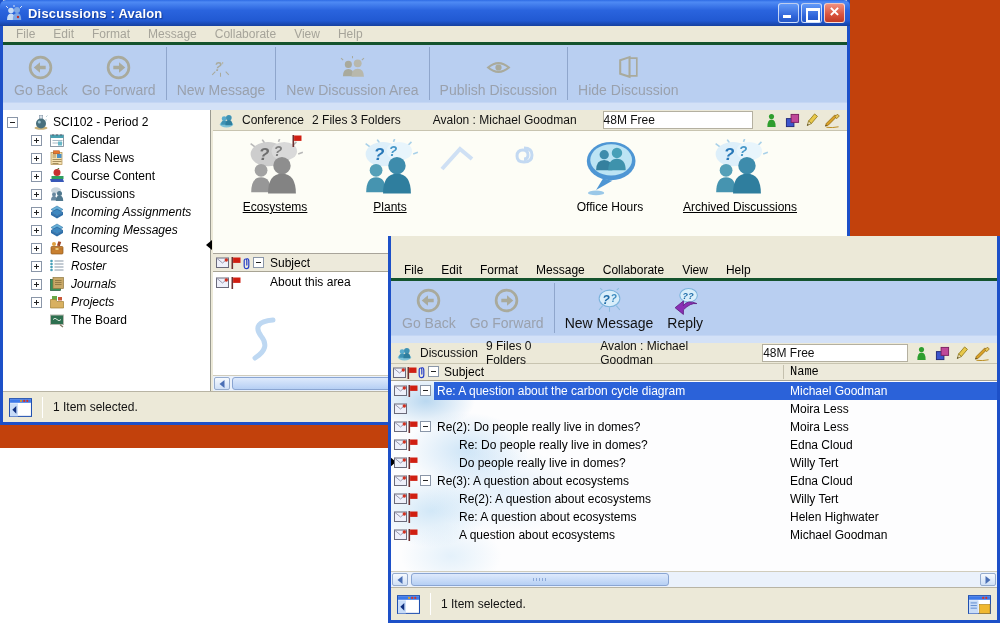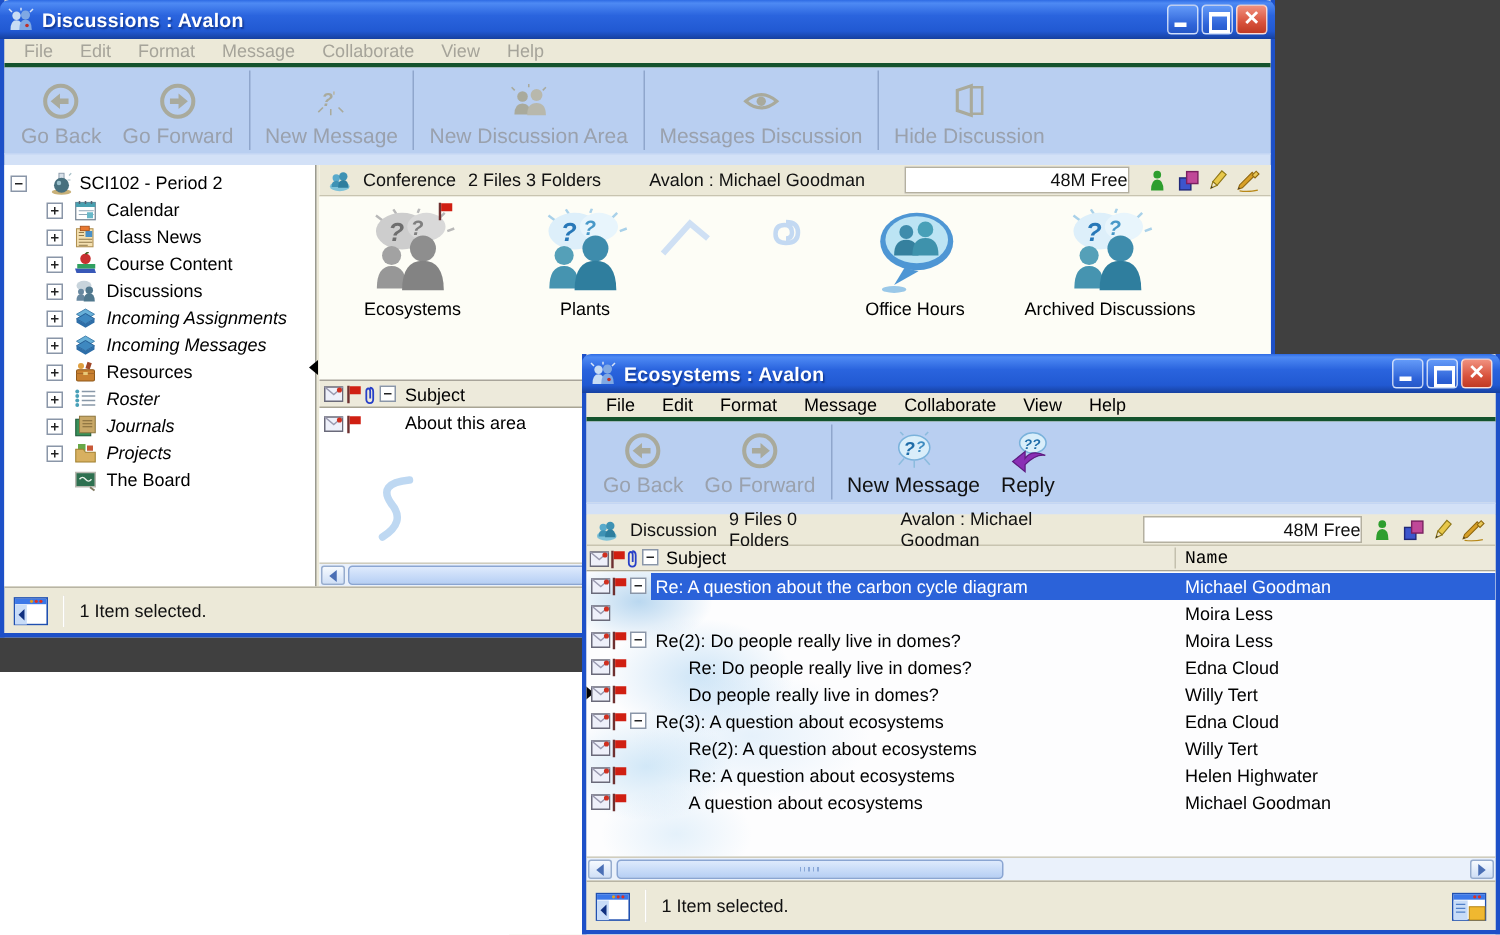--- a/index.html
+++ b/index.html
@@ -1,18 +1,18 @@
 <!DOCTYPE html>
 <html><head>
 <meta charset="utf-8">
 <style>
   * { margin:0; padding:0; box-sizing:border-box; }
   html,body { width:1000px; height:623px; background:#FFFFFF; overflow:hidden;
     font-family:"Liberation Sans", sans-serif; }
-  .stage { position:relative; width:1000px; height:448px; background:#404040; }
+  .stage { position:relative; width:1000px; height:448px; background:#c2410c; }
 
   
   .win { position:absolute; border-left:3px solid #1D50C8; border-right:3px solid #1D50C8;
          border-bottom:3px solid #1D50C8; background:#ECE9D8; }
   .titlebar { position:absolute; left:-3px; right:-3px; top:0; height:26px;
     border-radius:6px 6px 0 0;
     background:linear-gradient(180deg,#2E6BE4 0%,#4E8AF4 8%,#2A64DE 40%,#2159D2 80%,#16409F 100%);
     display:flex; align-items:center; padding:0 5px; }
   .tb-title { color:#fff; font-weight:bold; font-size:13px; margin-left:5px;
     text-shadow:1px 1px 1px #123A96; letter-spacing:.2px; font-style:normal; }
@@ -38,21 +38,21 @@
   .tbtn { display:flex; flex-direction:column; align-items:center; justify-content:flex-end;
     padding:3px 7px 4px; gap:1px; }
   .tbtn .ticon { width:27px; height:27px; }
   .tbtn .tlabel { font-size:14px; white-space:nowrap; }
   .tlabel.dis { color:#9AA1AD; }
   .tlabel.en { color:#111; }
   .tsep { width:1px; background:#8FA6CC; margin:2px 3px; }
 
   .infobar { background:#ECE9D8; border-bottom:1px solid #C8C4B0; display:flex; align-items:center;
     font-size:12px; color:#111; padding:0 6px; gap:8px; }
-  .free-box { background:#fff; border:1px solid #B4B0A0; font-size:12px; text-align:right;
+  .free-box { background:#fff; border:1px solid #B4B0A0; font-size:12px; text-align:left;
     padding:1px 0; }
   .bar-icons { margin-left:auto; display:flex; align-items:center; gap:4px; }
   .micon { width:15px; height:15px; }
 
   .statusbar { background:#ECE9D8; border-top:1px solid #B8B4A4; display:flex; align-items:center;
     font-size:12px; color:#111; padding:0 6px; }
   .sdivider { width:1px; height:70%; background:#C0BCA8; border-right:1px solid #fff; margin:0 10px; }
   .sicon { width:23px; height:19px; }
 
   
@@ -88,21 +88,21 @@
     border-left:1px solid #9A9A90; }
   #right-pane { position:absolute; left:210px; top:0; right:0; bottom:0; background:#FDFDF6; }
   .treerow { position:absolute; height:18px; font-size:12px; color:#000; white-space:nowrap; }
   .treerow .ticon16 { position:absolute; width:16px; height:16px; top:0; }
   .it { font-style:italic; }
 
   #icon-area { position:absolute; left:0; top:21px; right:0; height:122px; background:#FDFDF6; overflow:hidden; }
   .deskitem { position:absolute; width:120px; text-align:center; }
   .deskitem .big { width:58px; height:58px; margin:0 auto; position:relative; }
   .desklabel { font-size:12px; color:#000; margin-top:2px; display:inline-block; }
-  .desklabel.u { }
+  .desklabel.u { text-decoration:underline; }
   .deskflag { position:absolute; top:-4px; right:2px; }
 
   #subject-pane { position:absolute; left:0; top:144px; right:0; bottom:16px; background:#fff; overflow:hidden; }
 
   
   #eco-win { left:388px; top:236px; width:612px; height:387px; }
   #eco-list { position:absolute; left:0; top:145px; right:0; bottom:49px; overflow:hidden;
     background:
       radial-gradient(70px 40px at 35px 20px, rgba(130,185,228,.55), transparent 70%),
       radial-gradient(90px 55px at 75px 70px, rgba(150,200,238,.45), transparent 70%),
@@ -203,21 +203,21 @@
         <span class="tlabel dis">New Discussion Area</span>
       </div>
       <div class="tsep"></div>
       <div class="tbtn">
         <span class="ticon">
             <svg width="27" height="27" viewBox="0 0 26 26">
               <path d="M3 13 q10 -8.5 20 0 q-10 8.5 -20 0 z" fill="none" stroke="#A9AA9C" stroke-width="2"></path>
               <circle cx="13" cy="13" r="3" fill="#A9AA9C"></circle>
             </svg>
           </span>
-        <span class="tlabel dis">Messages Discussion</span>
+        <span class="tlabel dis">Publish Discussion</span>
       </div>
       <div class="tsep"></div>
       <div class="tbtn">
         <span class="ticon">
             <svg width="27" height="27" viewBox="0 0 26 26">
               <path d="M14 3 l-9 3 v13 l9 3 z" fill="none" stroke="#A9AA9C" stroke-width="2"></path>
               <path d="M14 4 h7 v17 h-7" fill="none" stroke="#A9AA9C" stroke-width="1.6"></path>
             </svg>
           </span>
         <span class="tlabel dis">Hide Discussion</span>
@@ -567,38 +567,20 @@
             <rect x="1" y="5" width="7.5" height="12.5" fill="#C8DCF8"></rect>
             <path d="M7 7.5 l-3.8 3.7 3.8 3.7 z" fill="#103080"></path>
           </svg>
         </span>
       <span class="sdivider"></span>
       <span>1 Item selected.</span>
     </div>
   </div>
 
   <div class="win" id="eco-win">
-    <div class="titlebar">
-      <span class="tb-icon">
-          <svg width="18" height="16" viewBox="0 0 18 16">
-            <path d="M3 3 L1 1 M15 3 L17 1 M9 2 V0" stroke="#D8E4F8"></path>
-            <circle cx="6" cy="5.5" r="2.8" fill="#C8DCF4"></circle>
-            <path d="M2 15 q0 -6.5 4 -6.5 q4 0 4 6.5 z" fill="#C8DCF4"></path>
-            <circle cx="12" cy="5" r="3" fill="#7FA8E4"></circle>
-            <path d="M7.8 15 q0 -7 4.2 -7 q4.2 0 4.2 7 z" fill="#7FA8E4"></path>
-            <circle cx="13" cy="12" r="1.2" fill="#C03028"></circle>
-          </svg>
-        </span>
-      <span class="tb-title">Ecosystems : Avalon</span>
-      <span class="winbtns">
-        <span class="wbtn min"></span>
-        <span class="wbtn max"></span>
-        <span class="wbtn close"></span>
-      </span>
-    </div>
 
     <div class="menubar" style="position:absolute;left:0;right:0;top:26px;">
       <span class="menu-item">File</span>
       <span class="menu-item">Edit</span>
       <span class="menu-item">Format</span>
       <span class="menu-item">Message</span>
       <span class="menu-item">Collaborate</span>
       <span class="menu-item">View</span>
       <span class="menu-item">Help</span>
     </div>

